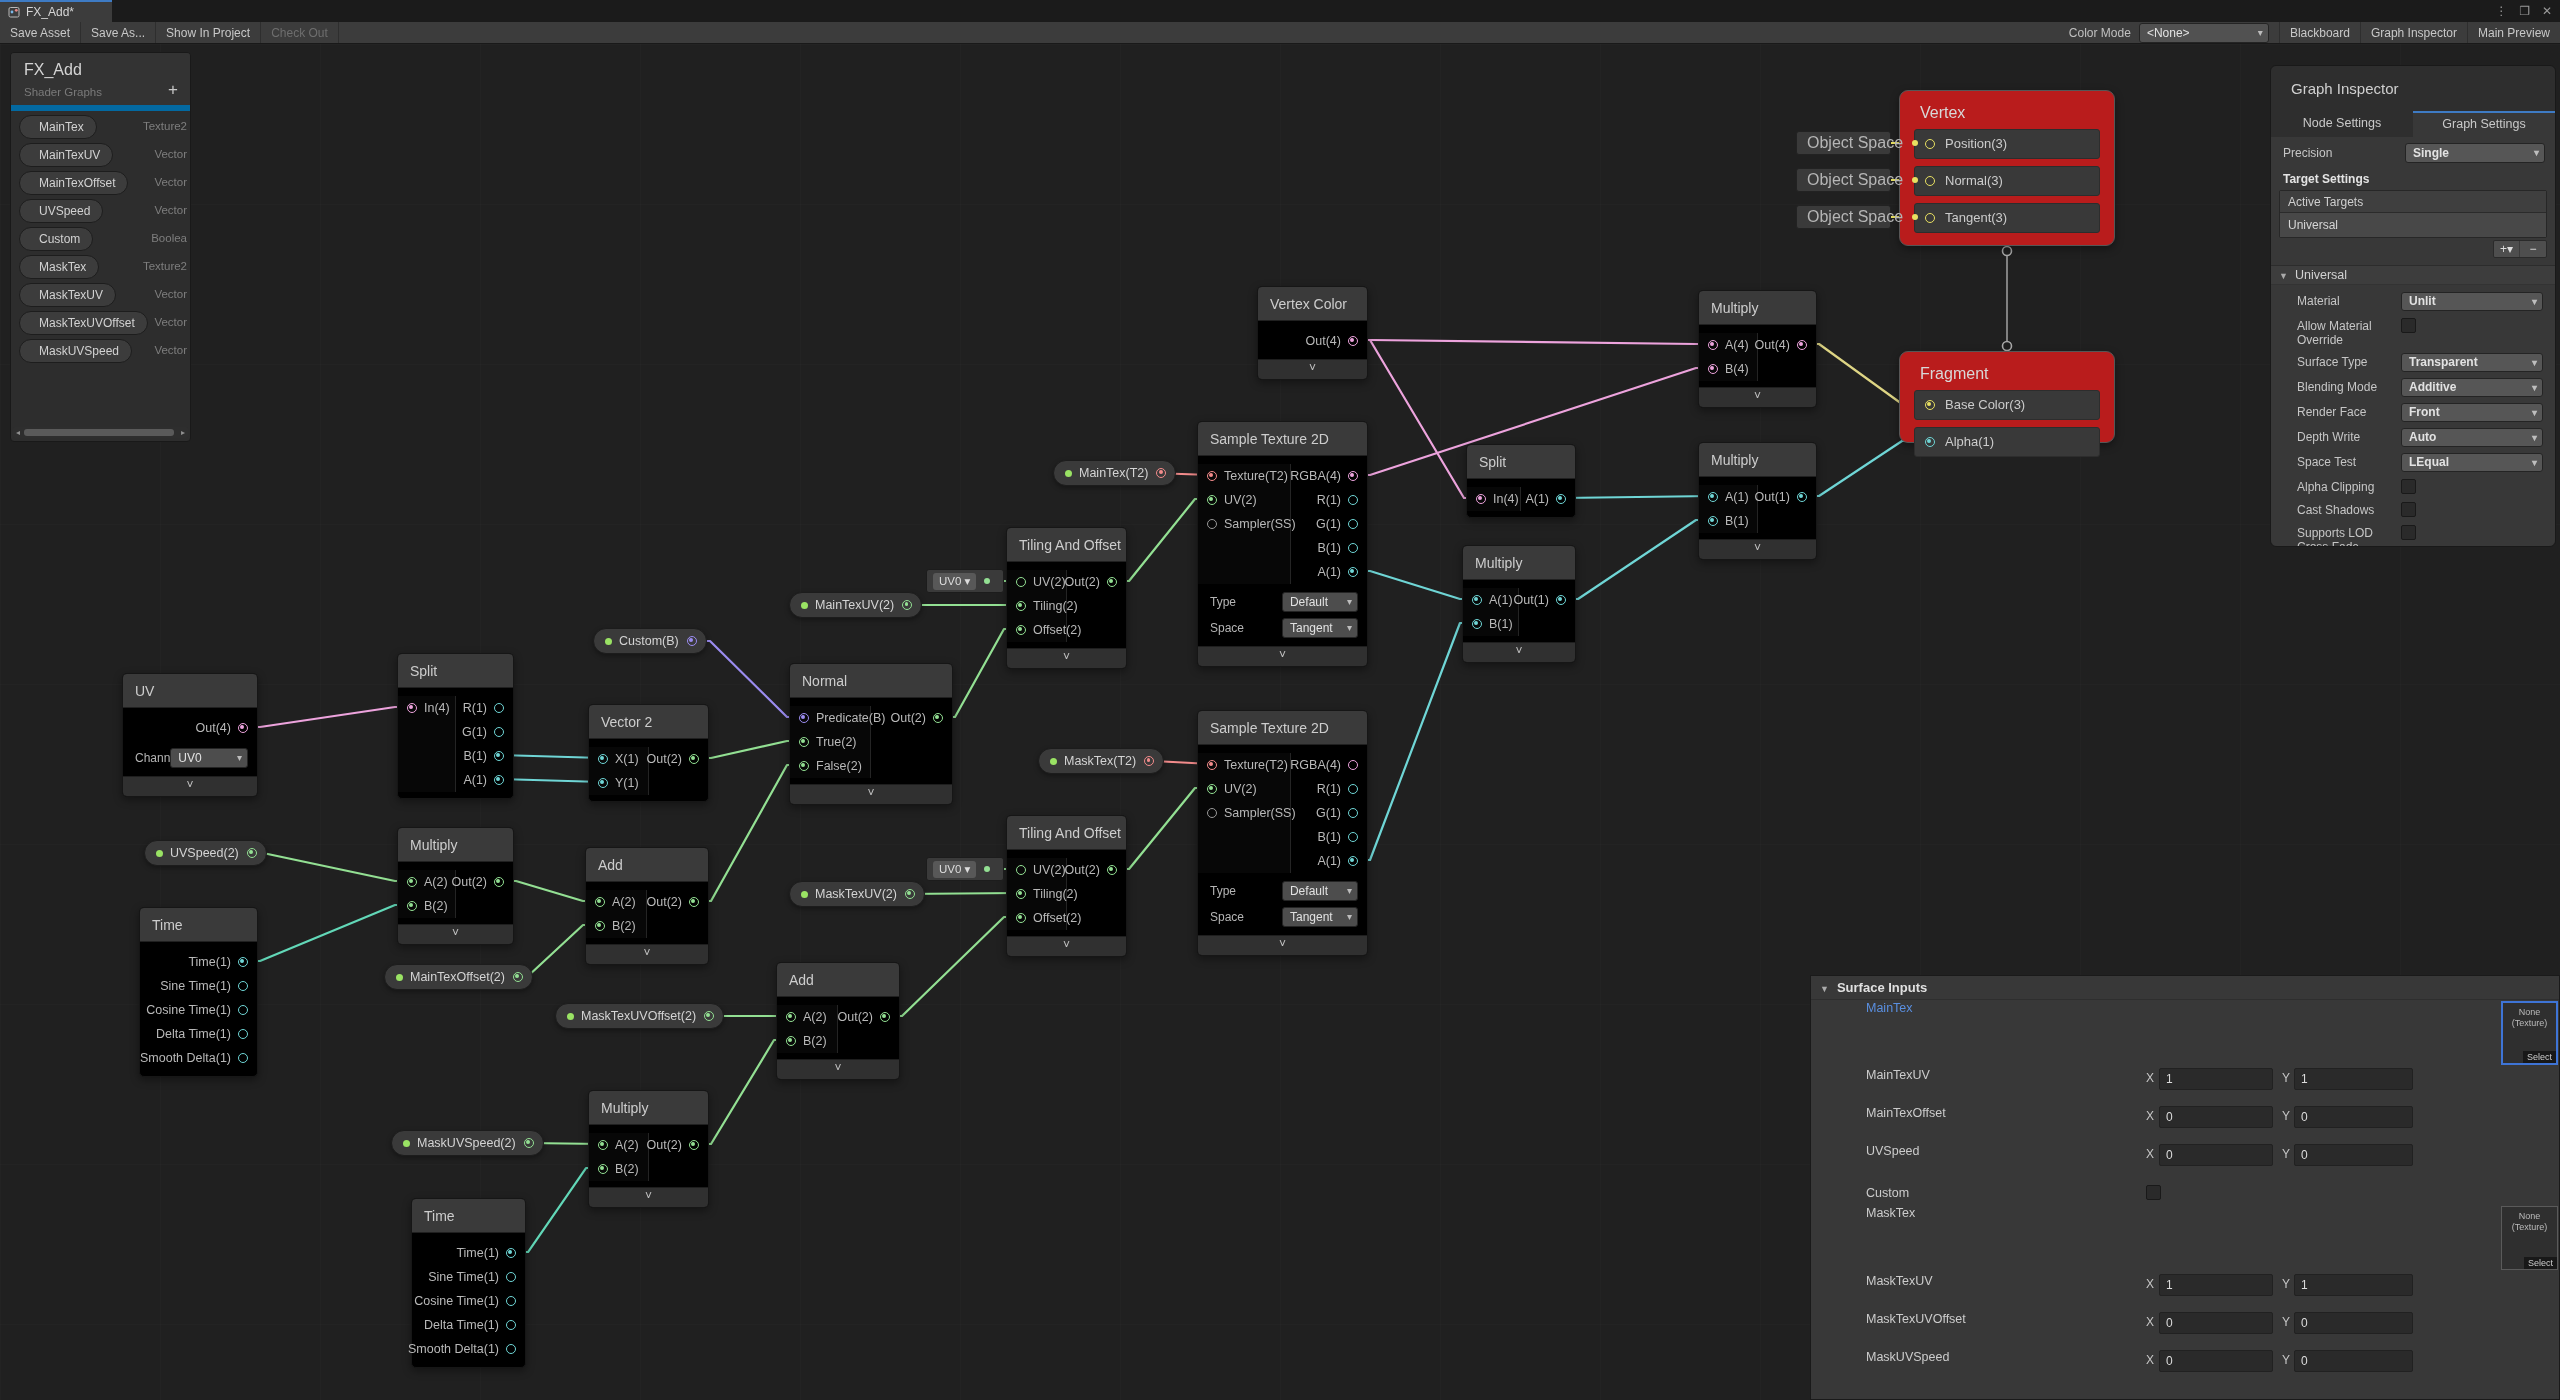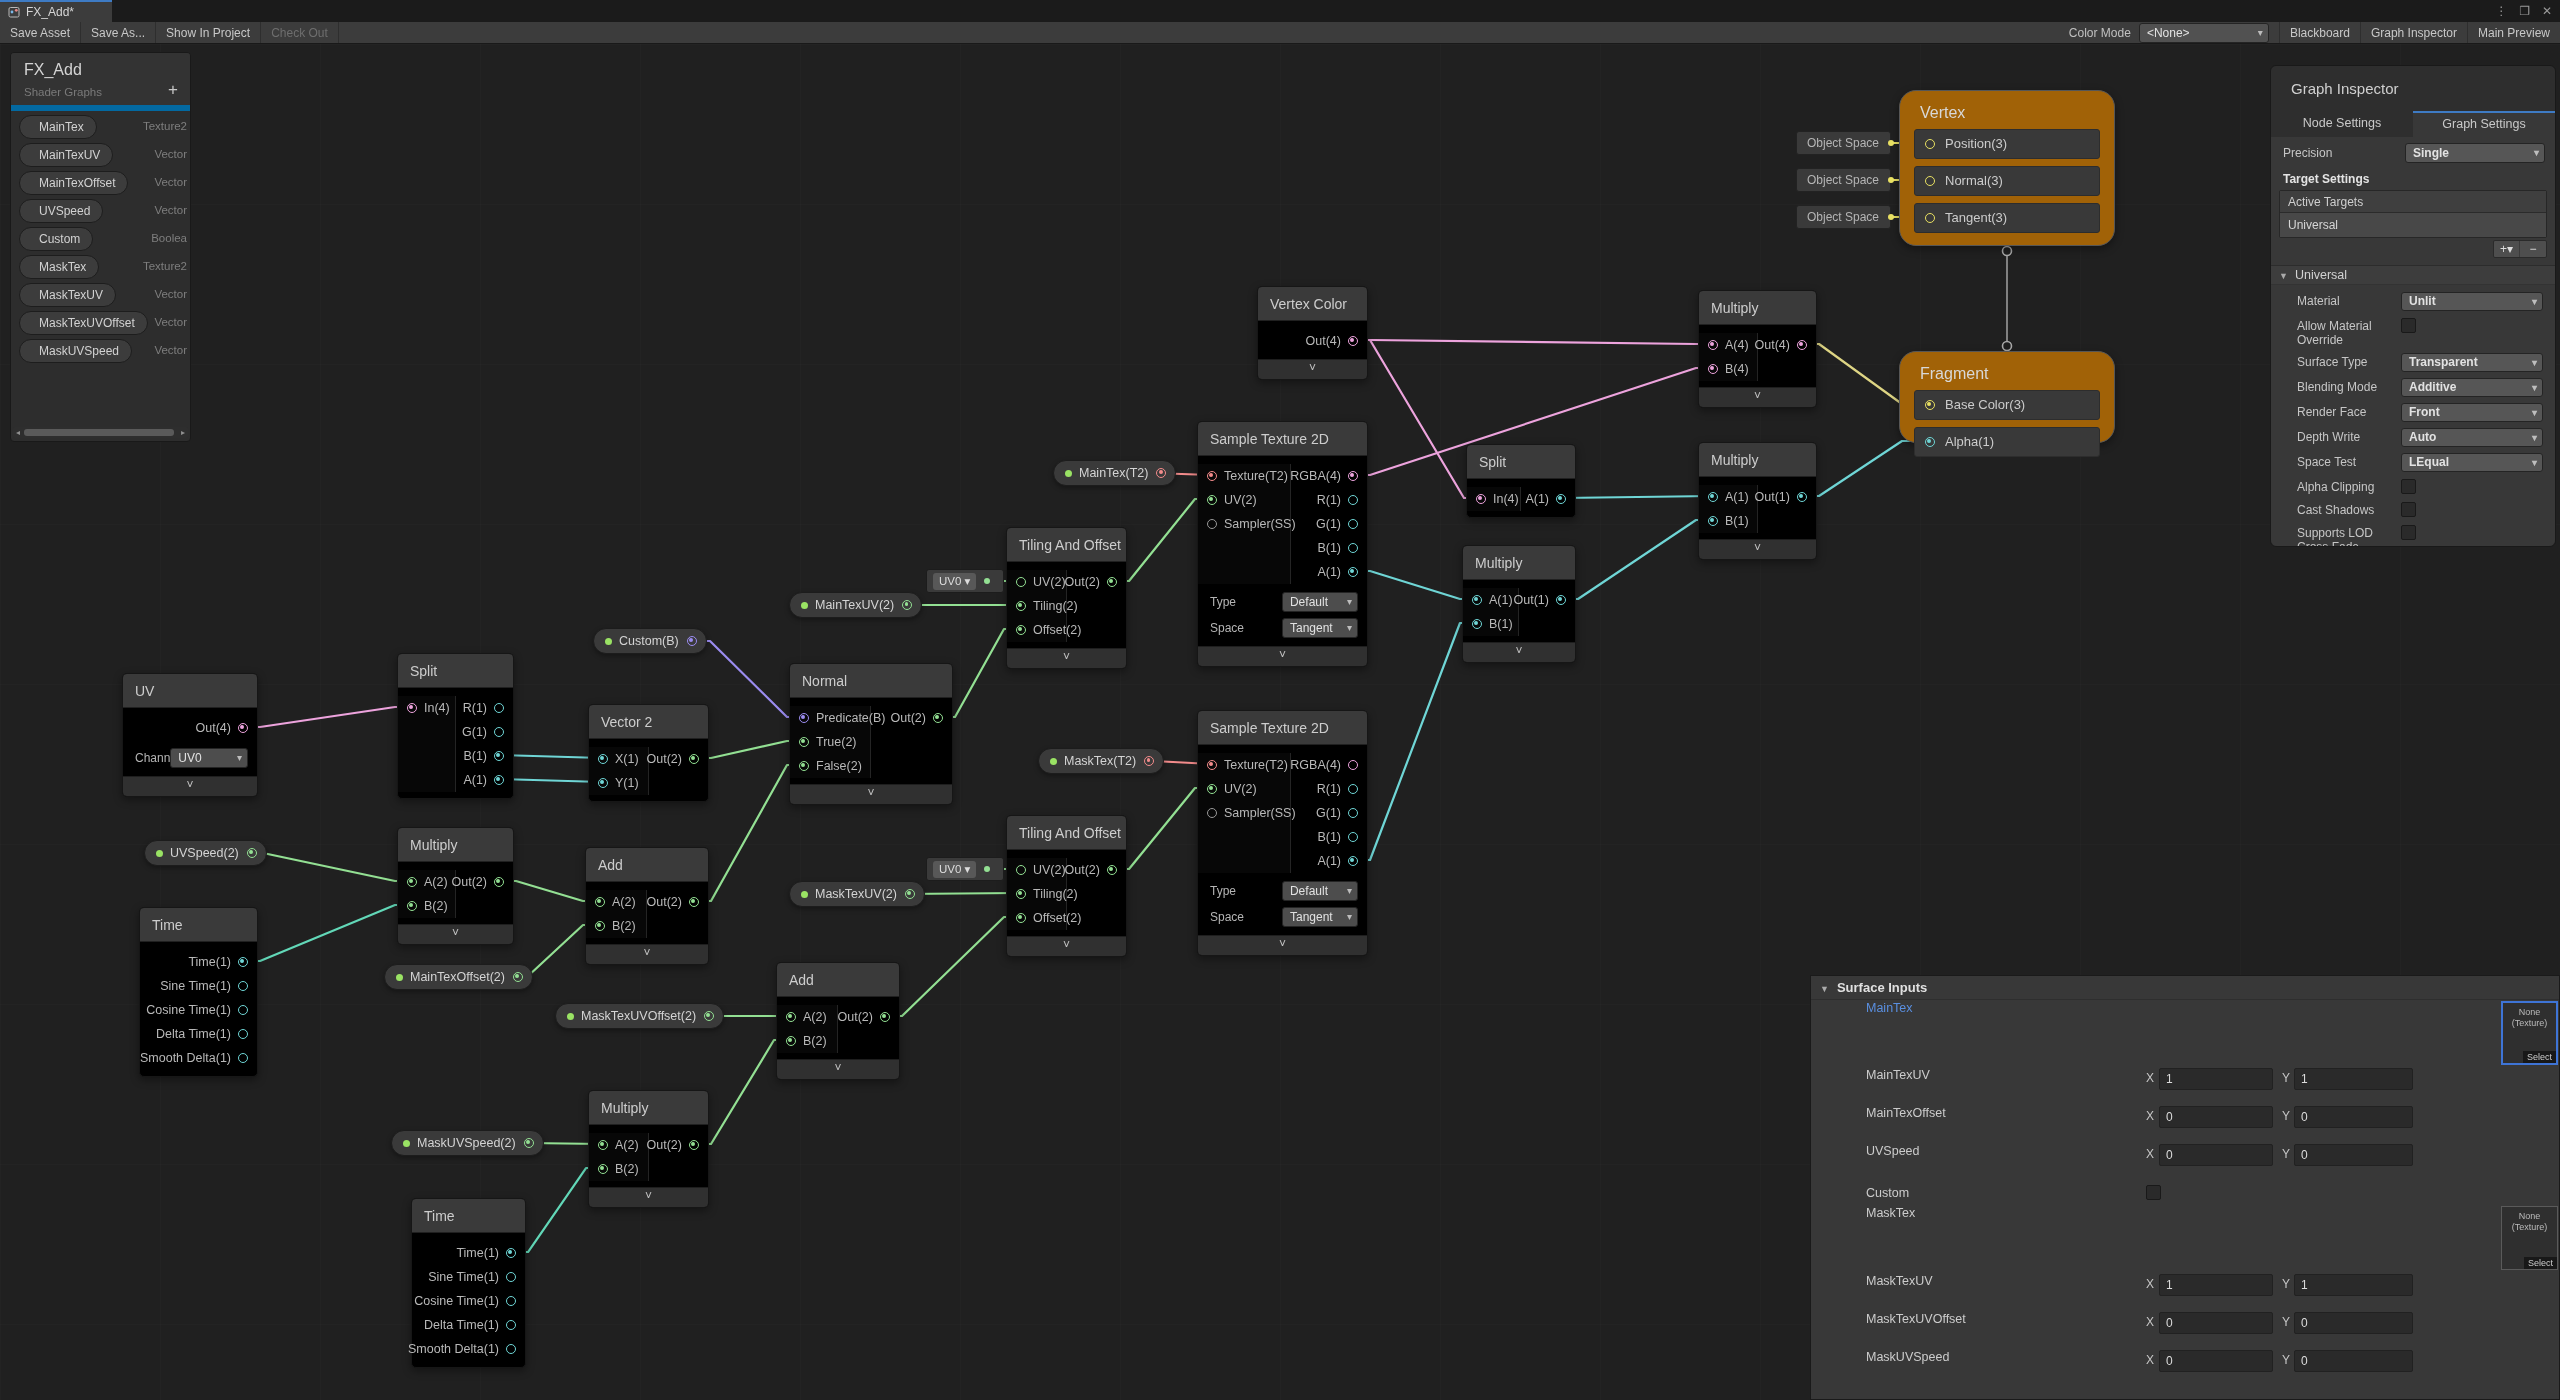--- a/index.html
+++ b/index.html
@@ -40,38 +40,38 @@
   .nrow{position:absolute;left:0;right:0;height:24px;line-height:24px;font-size:12.5px;color:#b9b9b9}
   .nrow .lab-in{position:absolute;left:26px;white-space:nowrap}
   .nrow .lab-out{position:absolute;right:26px;white-space:nowrap}
   .port{position:absolute;top:7px;width:10px;height:10px;border-radius:50%;border:1.6px solid #888}
   .pin{position:absolute;left:1.4px;top:1.4px;width:3.8px;height:3.8px;border-radius:50%}
   .ctrl{position:absolute;left:0;right:0;height:26px;font-size:12px;color:#b5b5b5}
   .ctrl .clab{position:absolute;left:12px;line-height:24px;white-space:nowrap}
   .ctrl .dd{position:absolute;right:9px;top:2px;height:20px;line-height:18px;background:#4d4d4d}
   .chev{position:absolute;left:0;right:0;bottom:0;height:20px;background:#303030;border-top:1px solid #1e1e1e;
     border-radius:0 0 4px 4px;text-align:center;color:#c2c2c2;font-size:12px;line-height:17px}
-  .node.block{background:#a16207;border:1px solid #565656;border-radius:17px}
+  .node.block{background:#b91c1c;border:1px solid #565656;border-radius:9px}
   .node.block .ntitle{background:transparent;border-bottom:none;font-size:16px;height:38px;line-height:44px;padding-left:20px;color:#d8d8d8}
   .slot{position:absolute;left:14px;right:14px;height:30px;background:#393939;border:1px solid #2d2d2d;border-radius:3px;
     line-height:28px;font-size:13px;color:#cccccc}
   .slot .port{top:9px;left:10px}
   .slot .slab{position:absolute;left:30px;white-space:nowrap}
   
   .pill{position:absolute;height:26px;background:#3a3a3a;border:1px solid #1c1c1c;border-radius:13px;z-index:3;
     display:flex;align-items:center;padding:0 9px 0 11px;box-shadow:0 2px 5px rgba(0,0,0,.35)}
   .pill .dot{width:7px;height:7px;border-radius:50%;background:#9ae364;margin-right:7px;flex:none}
   .pill .ptext{color:#d4d4d4;font-size:12.5px;white-space:nowrap}
   .pill .port{position:relative;top:auto;margin-left:8px;flex:none}
   .uvpill{position:absolute;height:24px;background:#3a3a3a;border:1px solid #1c1c1c;border-radius:3px;z-index:3;
     display:flex;align-items:center;padding:0 8px 0 6px;gap:8px}
   .uvbtn{background:#585858;border-radius:3px;color:#dddddd;font-size:11.5px;line-height:17px;padding:0 6px;white-space:nowrap}
   .sdot{width:6px;height:6px;border-radius:50%;flex:none}
   .objpill{position:absolute;height:24px;background:#3a3a3a;border:1px solid #222;border-radius:3px;z-index:3;
-    display:flex;align-items:center;padding:0 8px 0 10px;color:#b5b5b5;font-size:12px;gap:9px;white-space:nowrap}
+    display:flex;align-items:center;padding:0 8px 0 10px;color:#b5b5b5;font-size:16px;gap:9px;white-space:nowrap}
   
   .panel{position:absolute;z-index:10}
   .bb{left:10px;top:52px;width:181px;height:390px;background:#2d2d2d;border:1px solid #191919;border-radius:4px;overflow:hidden}
   .bb-head{height:58px;background:#333333;border-bottom:6px solid #0369a1;position:relative}
   .bb-title{position:absolute;left:13px;top:8px;font-size:16px;color:#d4d4d4}
   .bb-sub{position:absolute;left:13px;top:33px;font-size:11.5px;color:#7a7a7a}
   .bb-add{position:absolute;right:12px;top:28px;font-size:17px;color:#c8c8c8;line-height:17px}
   .bb-rows{position:absolute;left:0;top:60px;right:0}
   .bb-row{position:relative;height:28px}
   .bb-pill{position:absolute;left:8px;top:2px;height:24px;border-radius:12px;background:#3c3c3c;border:1px solid #1d1d1d;

